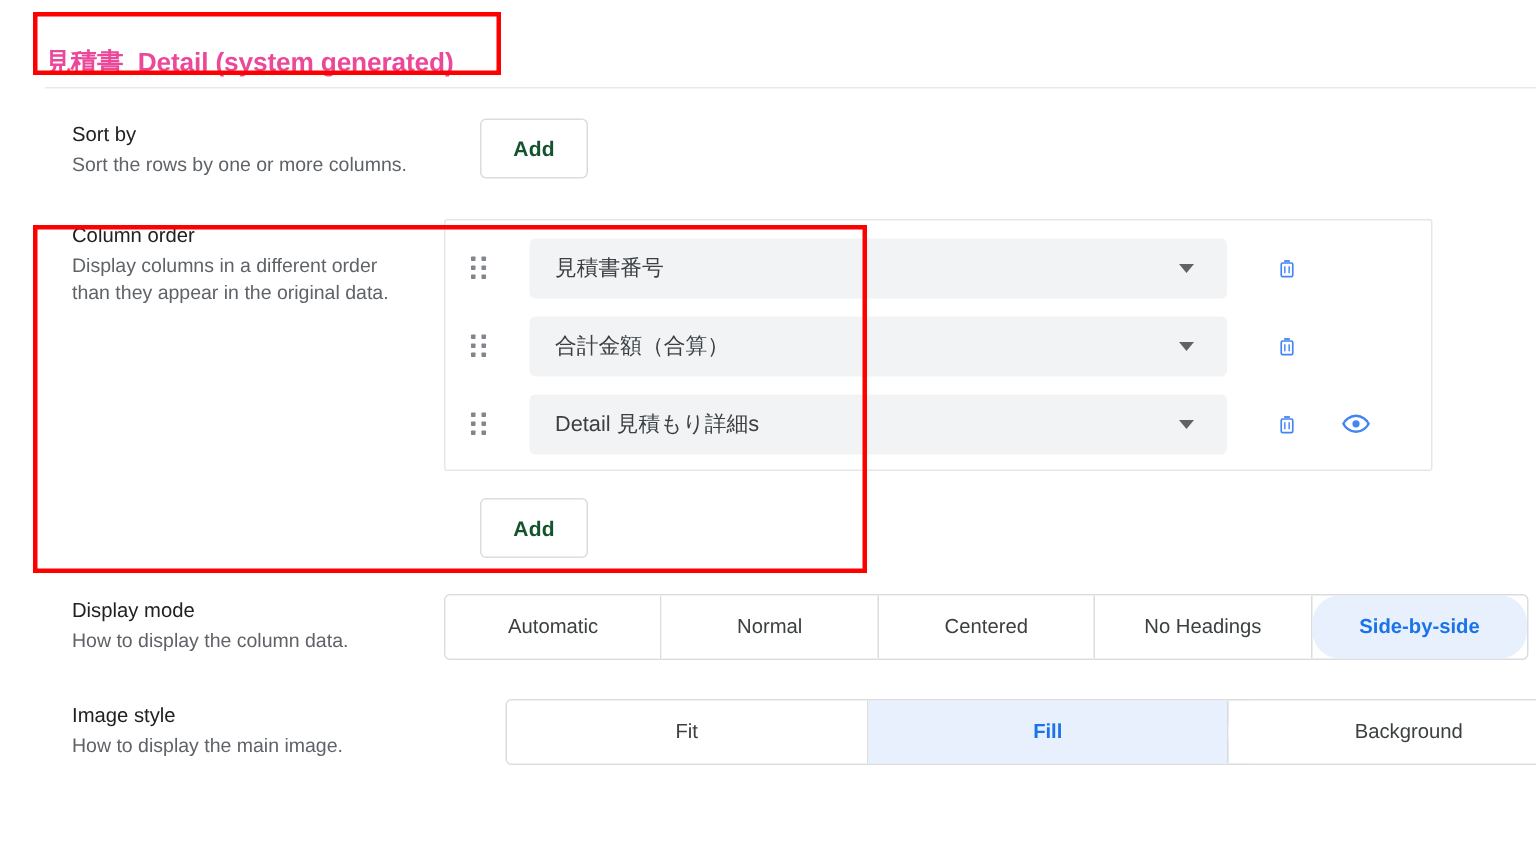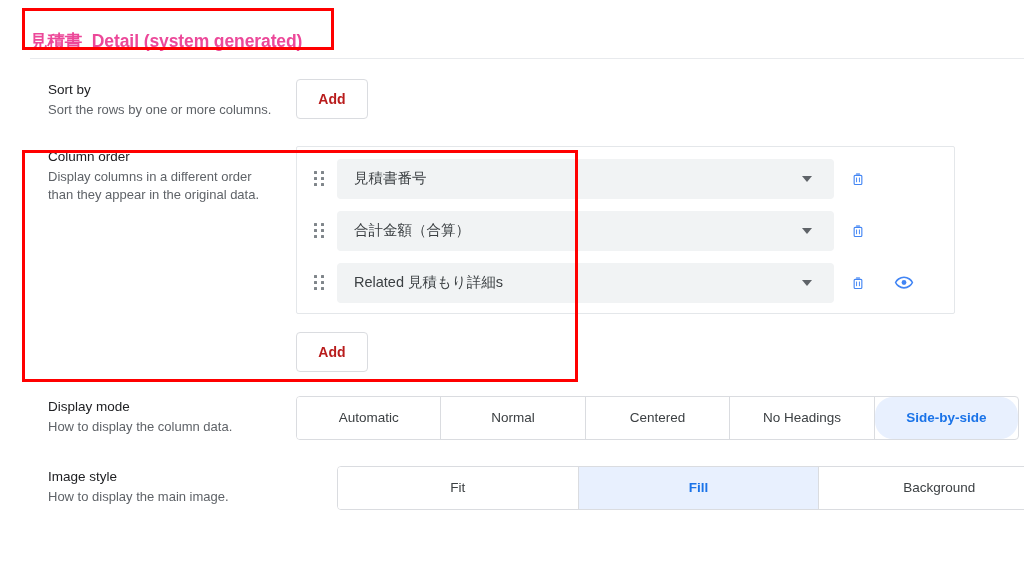--- a/index.html
+++ b/index.html
@@ -75,26 +75,27 @@
   
   .add-btn {
     display: inline-flex;
     align-items: center;
     justify-content: center;
     width: 72px;
     height: 40px;
     border: 1px solid #dadce0;
     border-radius: 4px;
     background: #ffffff;
-    color: #b91c1c;
+    color: #14532d;
     font-size: 14px;
     font-weight: 600;
     cursor: pointer;
     font-family: inherit;
     letter-spacing: 0.1px;
+    margin-left: 24px;
   }
 
   
   .panel {
     border: 1px solid #e4e7ea;
     border-radius: 2px;
     overflow: hidden;
     background: #ffffff;
     width: 659px;
   }
@@ -122,20 +123,21 @@
     flex: 0 0 auto;
     cursor: pointer;
   }
 
   .order-list { padding: 6px 0 4px 0; }
   .order-row {
     display: flex;
     align-items: center;
     height: 52px;
     padding: 0 8px 0 14px;
+    gap: 16px;
   }
   .drag-handle {
     width: 16px;
     height: 18px;
     flex: 0 0 16px;
     margin-right: 10px;
     display: grid;
     grid-template-columns: 4px 4px;
     grid-template-rows: 4px 4px 4px;
     gap: 2px 3px;
@@ -319,21 +321,21 @@
         <div class="order-row">
           <span class="drag-handle">
             <i></i>
               <i></i>
               <i></i>
               <i></i>
               <i></i>
               <i></i>
           </span>
           <div class="col-select">
-            <span class="col-select-value">Related 見積もり詳細s</span>
+            <span class="col-select-value">Detail 見積もり詳細s</span>
             <span class="caret"></span>
           </div>
           <div class="row-actions">
             <span class="icon-btn">
               <svg viewBox="0 0 20 20" width="16" height="16">
                 <rect x="5.2" y="5.4" width="9.6" height="11.4" rx="1.2" fill="none" stroke="#4285f4" stroke-width="1.4"></rect>
                 <line x1="8.2" y1="8.2" x2="8.2" y2="14" stroke="#4285f4" stroke-width="1.2"></line>
                 <line x1="11.8" y1="8.2" x2="11.8" y2="14" stroke="#4285f4" stroke-width="1.2"></line>
                 <rect x="7.6" y="3" width="4.8" height="1.5" fill="#4285f4"></rect>
               </svg>

